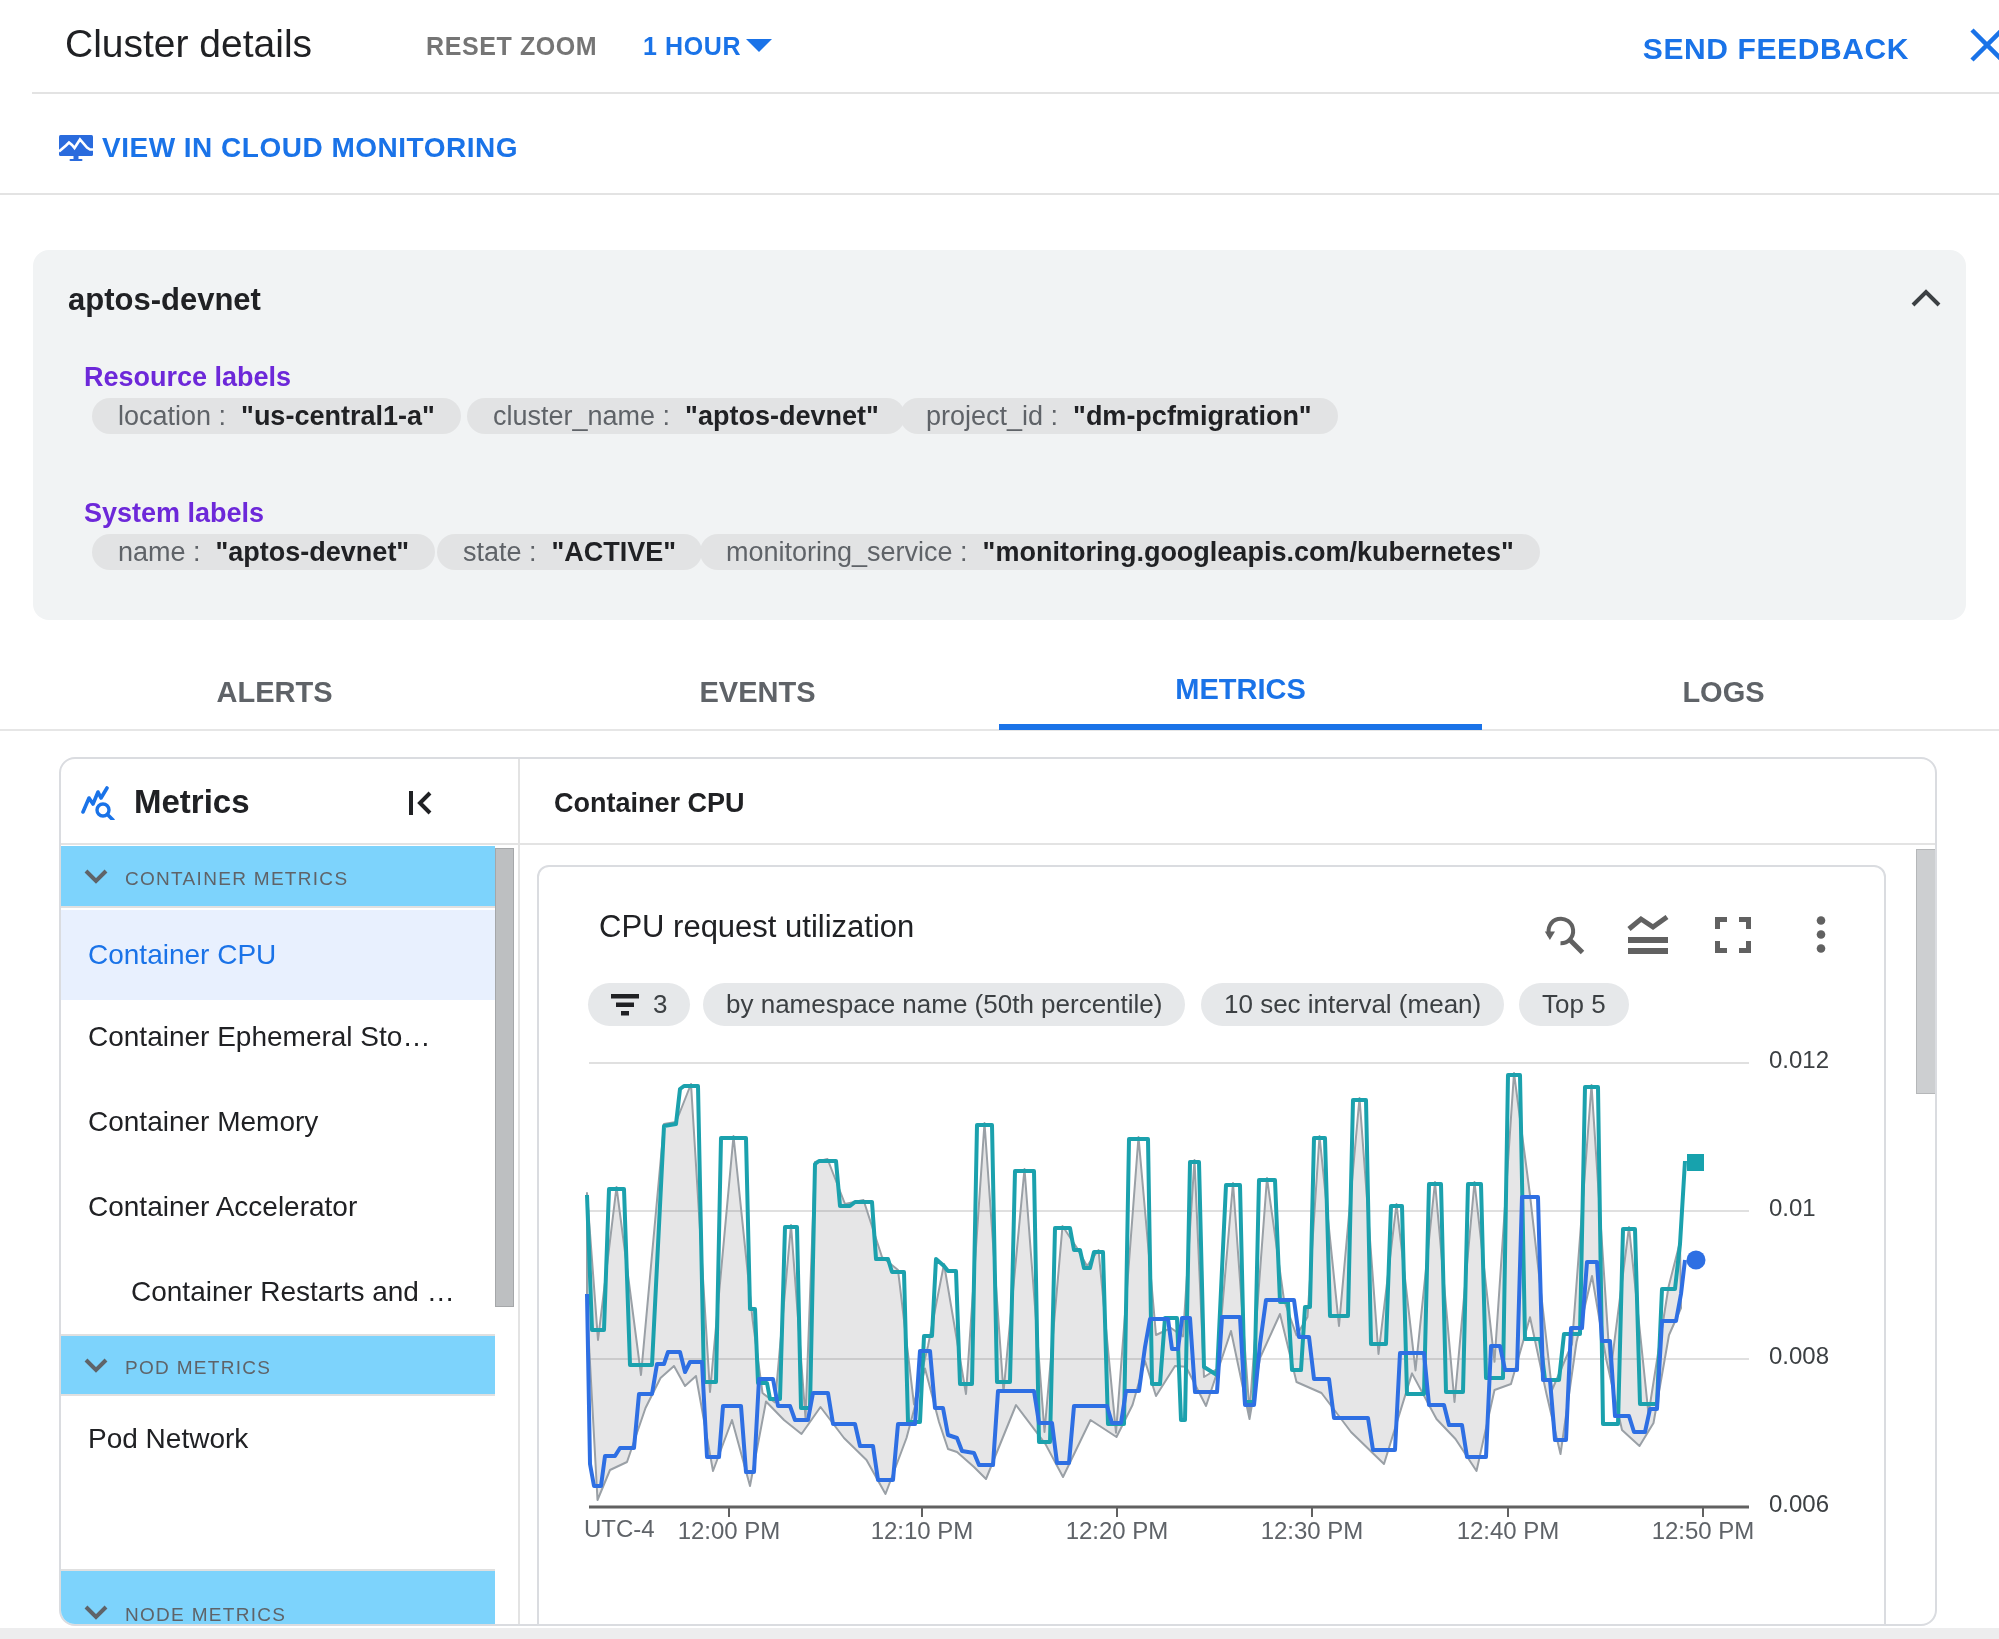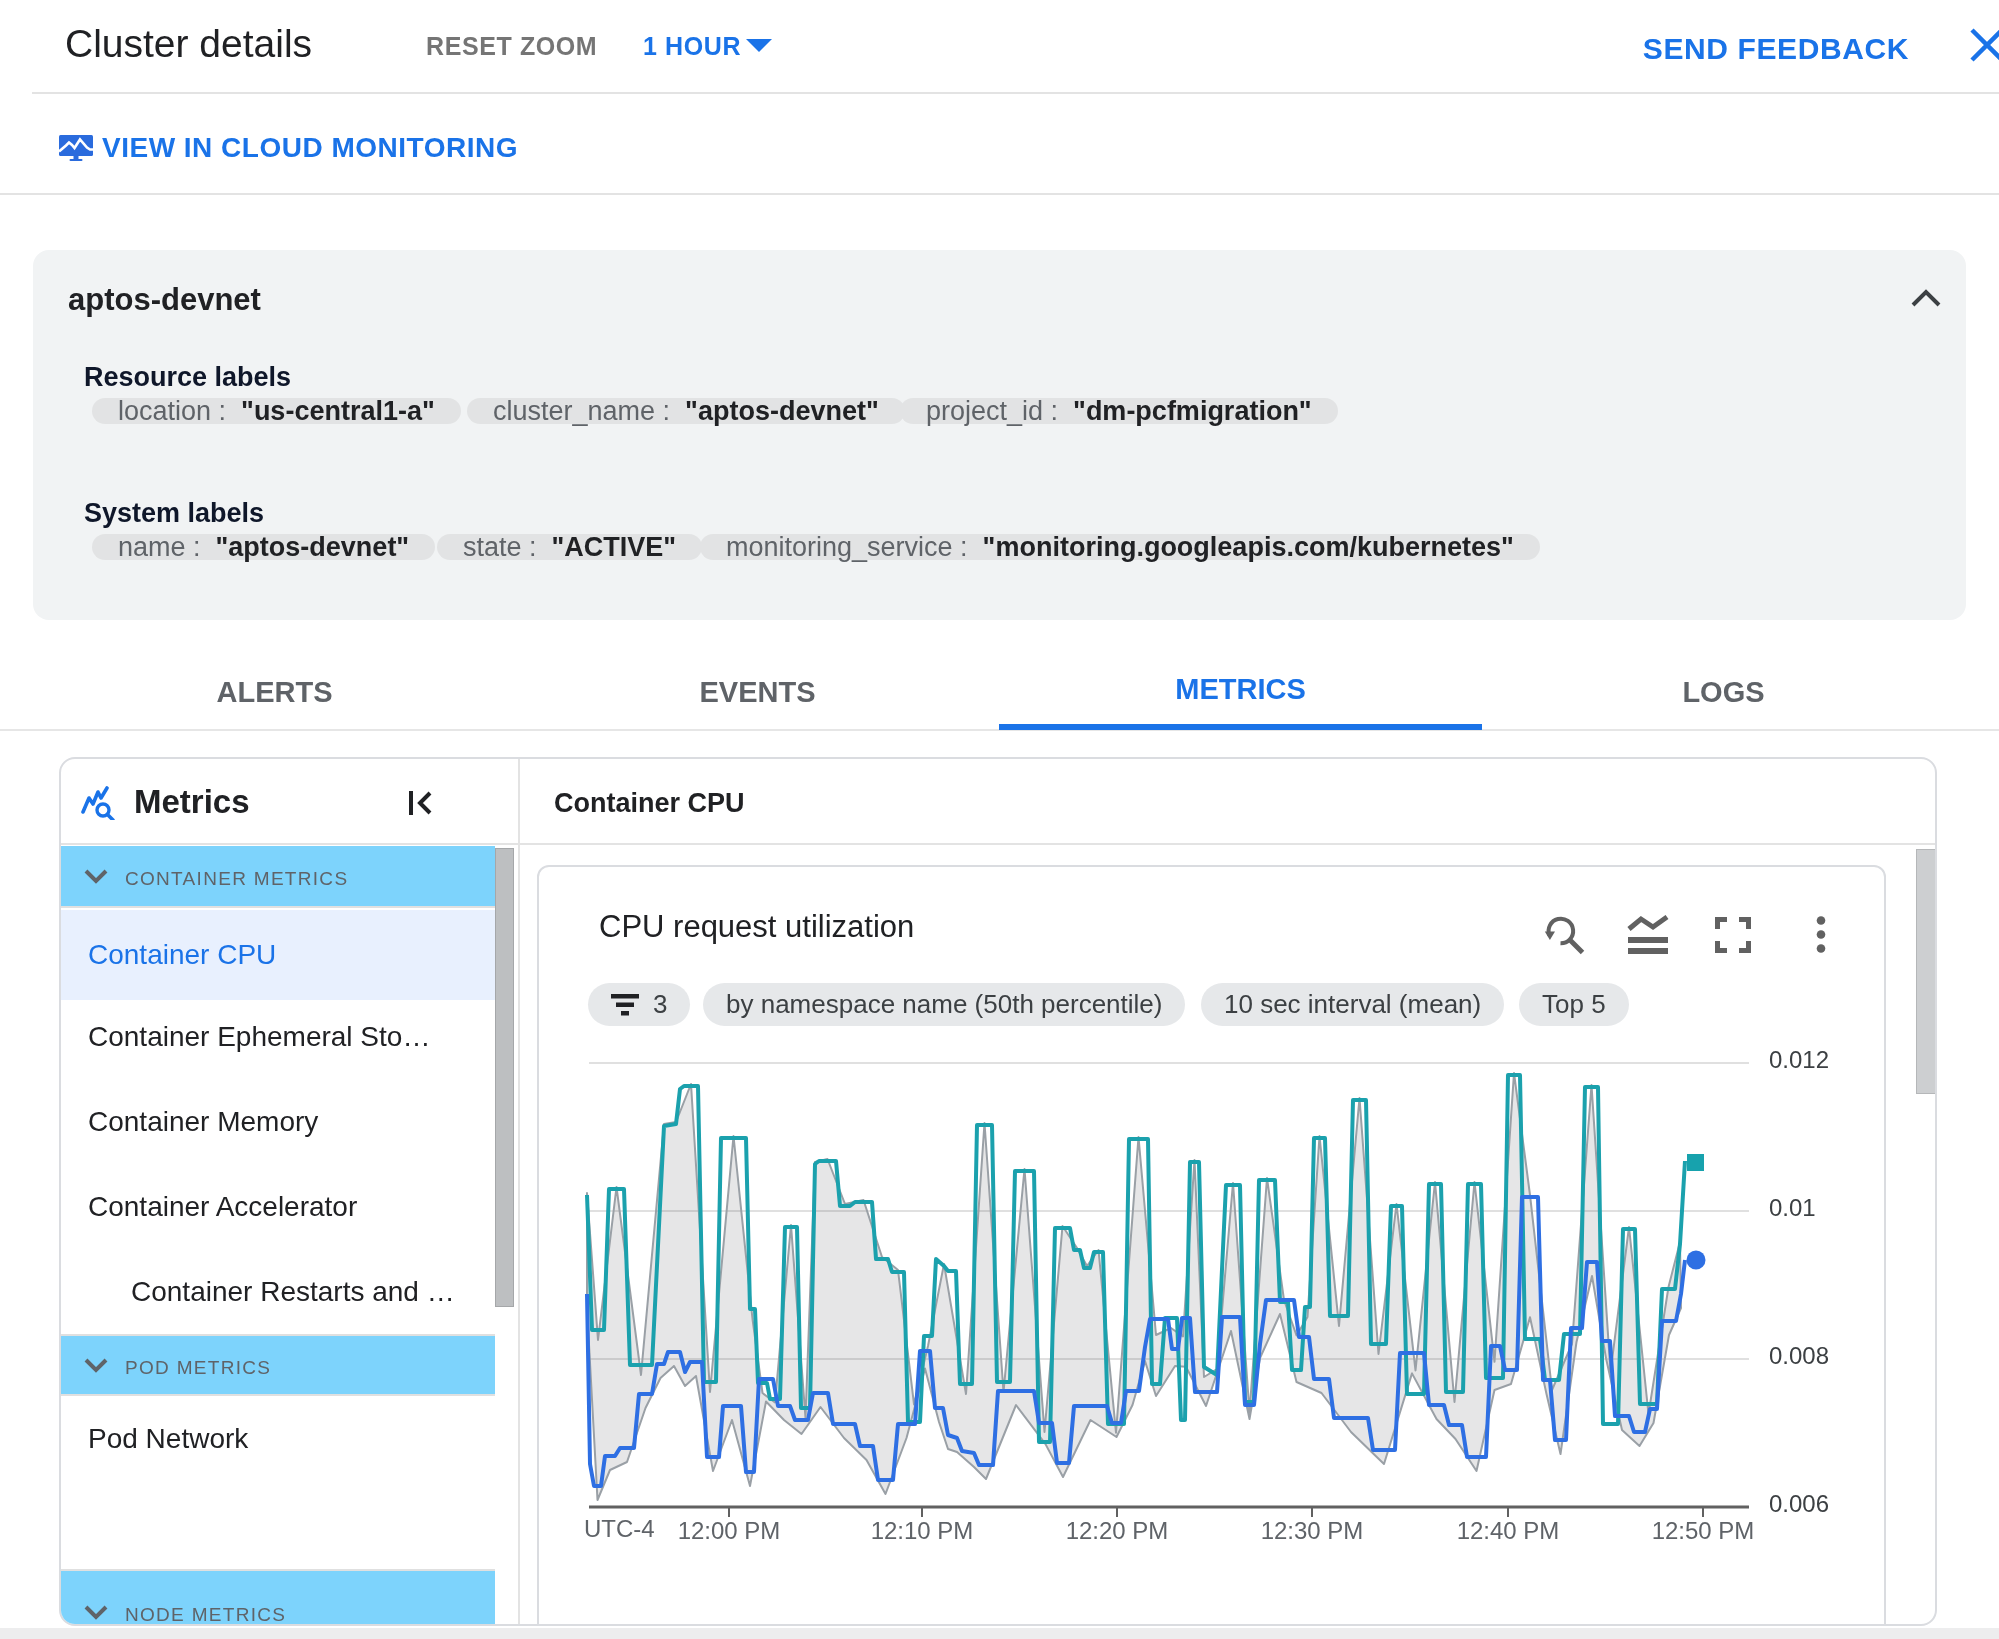--- a/index.html
+++ b/index.html
@@ -15,22 +15,22 @@
 .caret { position:absolute; top:39px; width:0; height:0; border-left:13px solid transparent; border-right:13px solid transparent; border-top:13px solid #1a73e8; }
 
 
 .row2 { position:absolute; left:0; top:95px; width:1999px; height:100px; border-bottom:2px solid #e3e3e3;padding-left:20px; }
 .row2 .vicm { top:37px; }
 .vicm { position:absolute; left:102px; top:132px; font-size:28px; font-weight:700; letter-spacing:0.5px; color:#1a73e8; }
 
 
 .card { position:absolute; left:33px; top:250px; width:1933px; height:370px; background:#f1f3f4; border-radius:16px;text-decoration:underline; }
 .cardtitle { position:absolute; left:35px; top:32px; font-size:31px; font-weight:700; color:#202124; }
-.sublabel { position:absolute; left:51px; font-size:27px; font-weight:700; color:#0f172a; }
-.chip { position:absolute; height:26px; background:#e2e3e4; border-radius:22px; font-size:27px; color:#5f6368; display:flex; align-items:center; padding:0 26px; white-space:nowrap; }
+.sublabel { position:absolute; left:51px; font-size:27px; font-weight:700; color:#6d28d9; }
+.chip { position:absolute; height:36px; background:#e2e3e4; border-radius:22px; font-size:27px; color:#5f6368; display:flex; align-items:center; padding:0 26px; white-space:nowrap; }
 .chip b { color:#202124; font-weight:700; }
 
 
 .tabs { position:absolute; left:0px; top:636px; width:1999px; height:95px; border-bottom:2px solid #e6e6e6; }
 .tab { position:absolute; top:0; width:483px; height:94px; display:flex; align-items:center; justify-content:center; padding-top:18px; font-size:29px; font-weight:700; letter-spacing:0px; color:#5f6368; }
 .tab.active { color:#1a73e8; border-bottom:6px solid #1a73e8; }
 
 
 .panel { position:absolute; left:59px; top:757px; width:1878px; height:869px; border:2px solid #dadce0; border-radius:16px; background:#fff; overflow:hidden; }
 .phead { position:absolute; left:0; top:0; width:100%; height:86px; border-bottom:2px solid #e3e3e3; }

